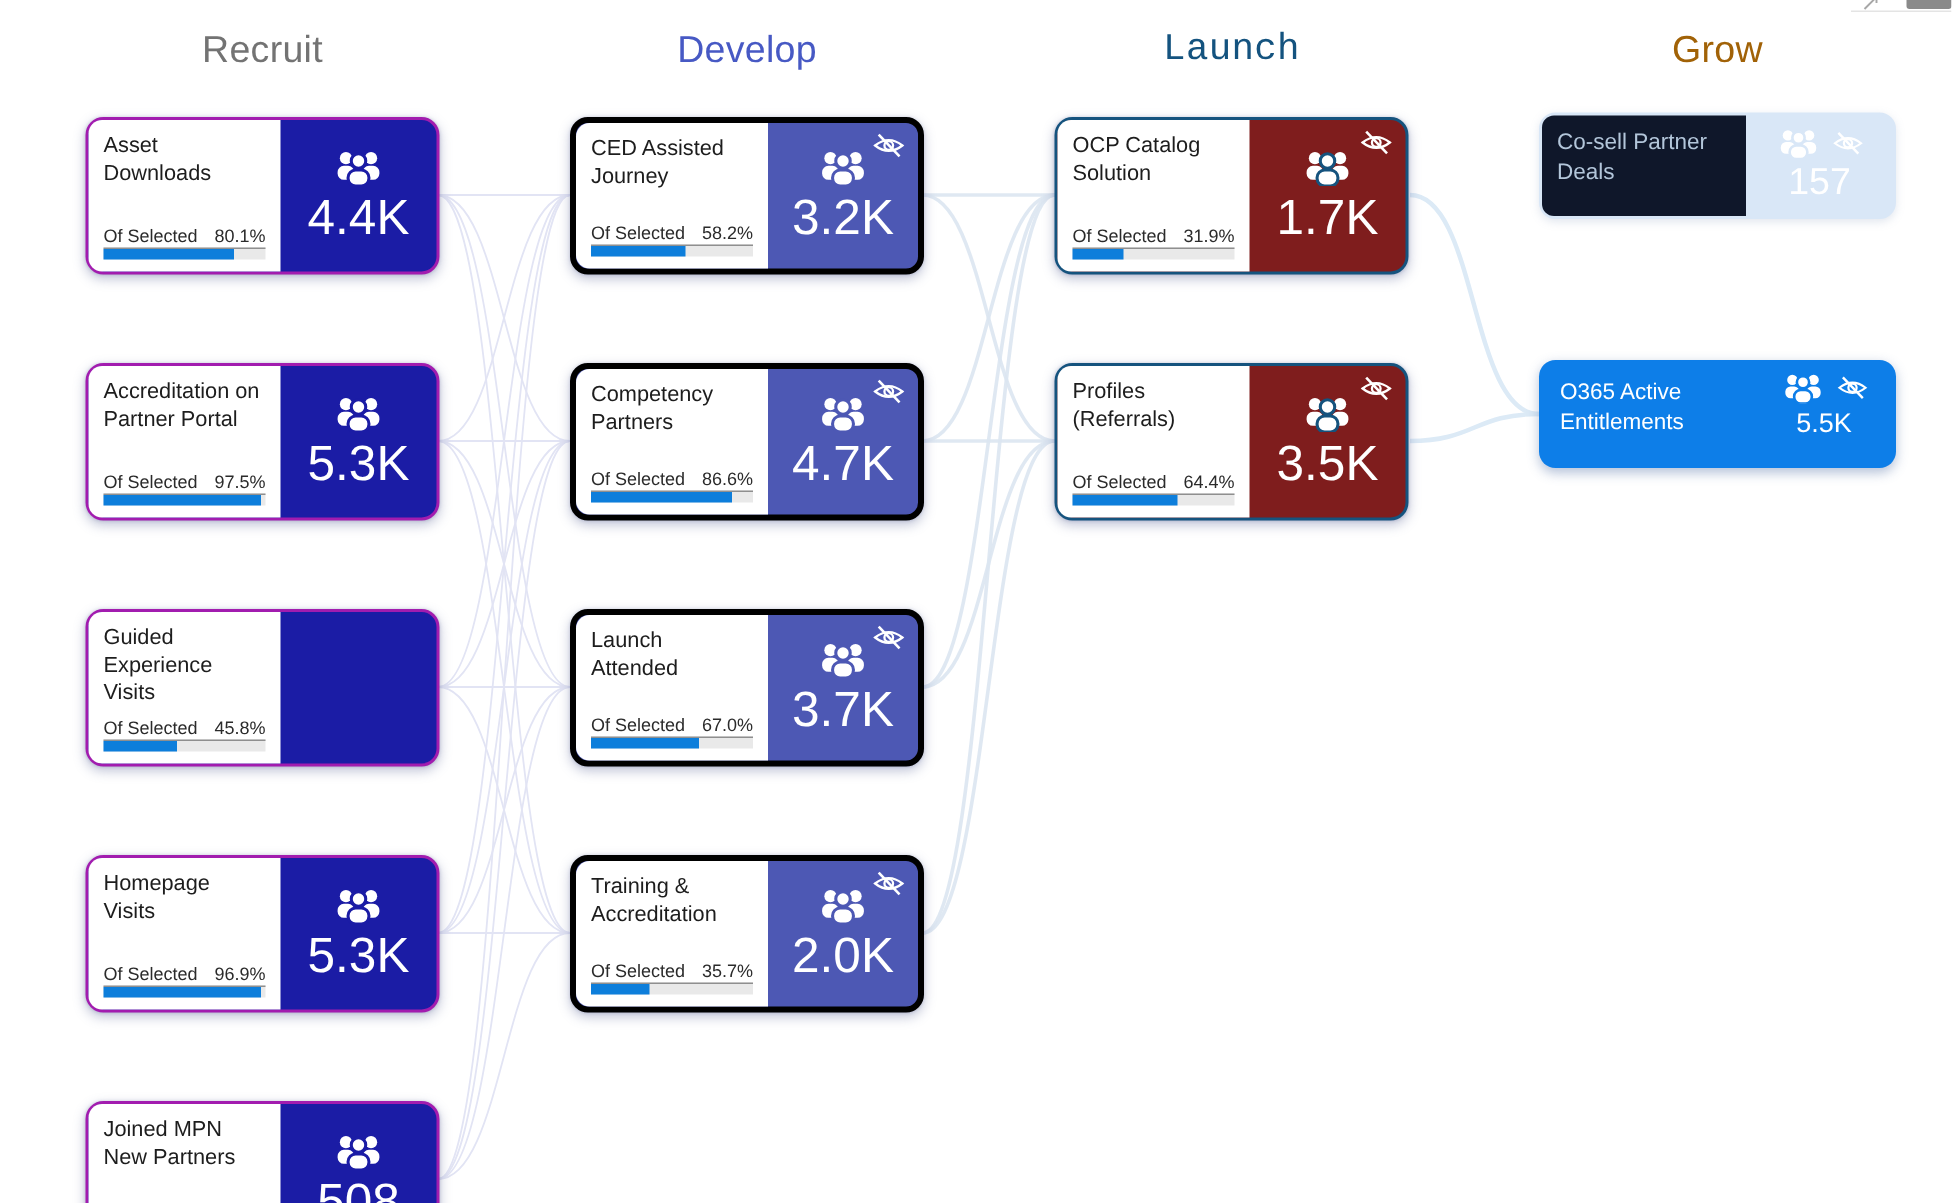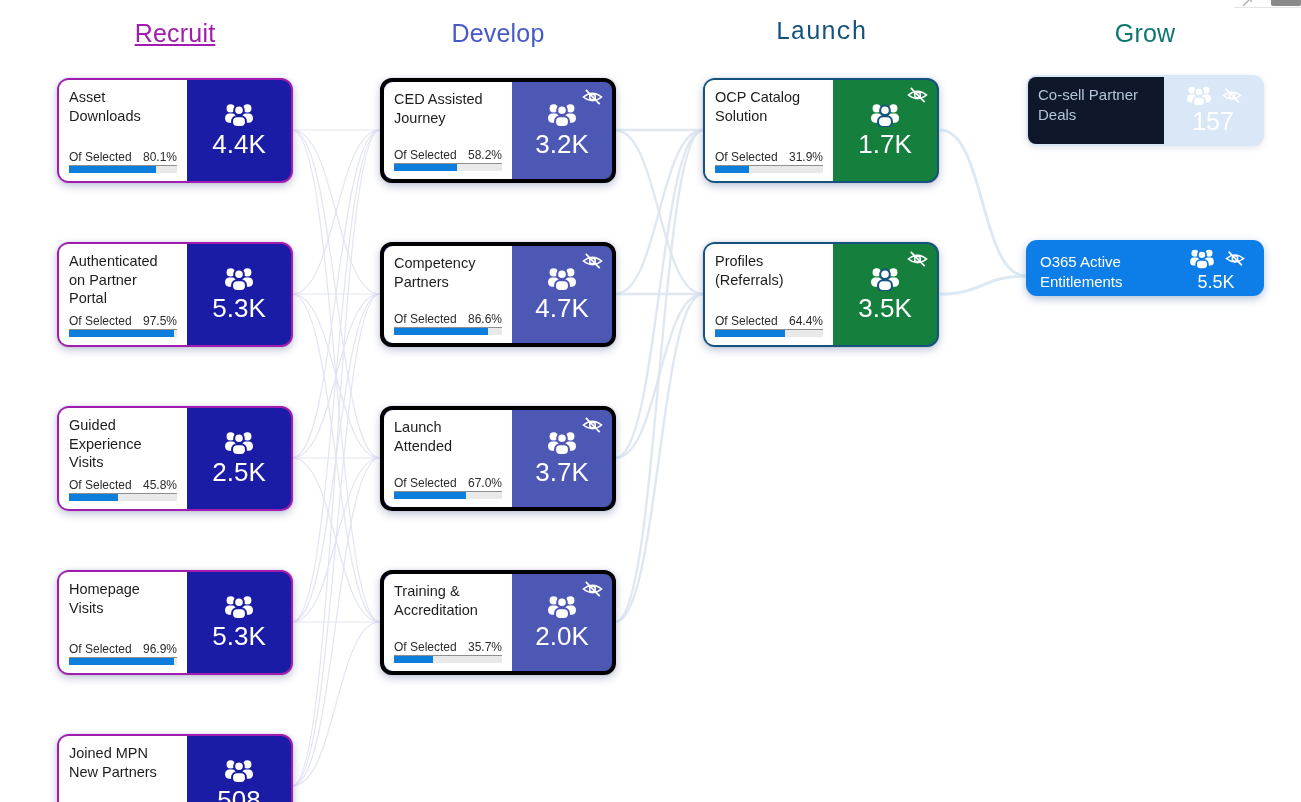--- a/index.html
+++ b/index.html
@@ -7,61 +7,61 @@
     width:1301px;height:802px;position:relative;overflow:hidden;
     background:#ffffff;
     font-family:"Liberation Sans","DejaVu Sans",sans-serif;
   }
   
   .col-header{
     position:absolute;top:16px;height:34px;line-height:34px;
     text-align:center;font-size:25px;font-weight:300;letter-spacing:.2px;
     z-index:1;
   }
-  .h-recruit{color:#a21caf;text-decoration:underline;}
+  .h-recruit{color:#737373;}
   .h-develop{color:#4759C4;}
   .h-launch{color:#14537F;}
-  .h-grow{color:#0f766e;}
+  .h-grow{color:#a16207;}
 
   
   #connectors{position:absolute;left:0;top:0;z-index:0;}
   .link1{stroke:#e2e4f4;stroke-width:1.2;fill:none;}
   .link2{stroke:#dbe6f1;stroke-width:2.4;fill:none;opacity:.9;}
   .link3{stroke:#dceaf6;stroke-width:3;fill:none;}
 
   
   .card{
     position:absolute;width:236px;height:105px;box-sizing:border-box;
     border-radius:12px;display:flex;z-index:2;
     box-shadow:0 3px 8px rgba(90,100,150,.38),0 0 2px rgba(90,100,150,.25);
   }
   .c1{background:#1B1CA5;border:2px solid #a21caf;}
   .c2{background:#4D58B4;border:4px solid #000000;}
-  .c3{background:#15803d;border:2px solid #15537E;}
+  .c3{background:#7f1d1d;border:2px solid #15537E;}
   .card-white{
     width:128px;flex:0 0 128px;background:#ffffff;border-radius:9px 0 0 9px;
     position:relative;box-sizing:border-box;padding:8px 10px;
   }
   .card-title{font-size:14.5px;line-height:1.28;color:#1d1d1d;}
   .sel-row{
     position:absolute;left:10px;right:10px;bottom:17px;
     display:flex;justify-content:space-between;
     font-size:12px;color:#2b2b2b;
   }
   .bar-track{
     position:absolute;left:10px;right:10px;bottom:8px;height:7px;
     background:#e9e9e9;border-top:1px solid #8f8f8f;
   }
   .bar-fill{height:100%;background:#0D7EDB;}
   .card-color{
     flex:1;position:relative;display:flex;flex-direction:column;
     align-items:center;justify-content:center;color:#fff;
     border-radius:0 9px 9px 0;
   }
-  .card-value{font-size:26px;font-weight:300;margin-top:2px;}
+  .card-value{font-size:33px;font-weight:300;margin-top:2px;}
   .people{width:34px;height:26px;display:block;}
   .c1 .front-sep{stroke:#1B1CA5;}
   .c2 .front-sep{stroke:#4D58B4;}
   .c3 .front-sep{stroke:#15537E;}
   .eye{position:absolute;top:6px;right:8px;width:23px;height:18px;cursor:pointer;}
 
   
   .card-cosell{
     position:absolute;width:238px;height:71px;box-sizing:border-box;
     border-radius:11px;display:flex;z-index:2;
@@ -77,21 +77,21 @@
     flex:1;display:flex;flex-direction:column;align-items:center;
     justify-content:flex-start;padding-top:7px;color:#fff;
   }
   .icon-row{display:flex;align-items:center;gap:7px;}
   .icon-row .people{width:30px;height:22px;}
   .icon-row .eye-inline{width:22px;height:17px;position:static;}
   .cosell-value{font-size:25px;font-weight:300;color:#ffffff;margin-top:1px;}
   .cosell .front-sep{stroke:#D9E7F7;}
 
   .card-o365{
-    position:absolute;width:238px;height:56px;box-sizing:border-box;
+    position:absolute;width:238px;height:72px;box-sizing:border-box;
     border-radius:11px;display:flex;z-index:2;
     background:#0D7EE8;color:#fff;
     box-shadow:0 3px 8px rgba(90,120,170,.45);
   }
   .o365-title{
     flex:1;padding:12px 4px 0 14px;font-size:15px;line-height:1.35;color:#fff;
   }
   .o365-right{
     flex:0 0 96px;display:flex;flex-direction:column;align-items:center;
     padding-top:7px;
@@ -172,21 +172,21 @@
       <circle class="front-sep" cx="18" cy="10" r="5.2" stroke-width="2.2"></circle>
           <rect class="front-sep" x="10.5" y="16.5" width="15" height="11.5" rx="5.5" stroke-width="2.2"></rect>
         </g>
     </svg>
     <div class="card-value">4.4K</div>
   </div>
 </div>
 
 <div class="card c1" style="left:57px;top:242px;">
   <div class="card-white">
-    <div class="card-title">Authenticated on Partner Portal</div>
+    <div class="card-title">Accreditation on Partner Portal</div>
     <div class="sel-row">
       <span>Of Selected</span>
       <span>97.5%</span>
     </div>
     <div class="bar-track">
       <div class="bar-fill" style="width: 97.5%;"></div>
     </div>
   </div>
   <div class="card-color">
     <svg class="people" viewBox="0 0 36 28">
@@ -206,33 +206,20 @@
 <div class="card c1" style="left:57px;top:406px;">
   <div class="card-white">
     <div class="card-title">Guided Experience Visits</div>
     <div class="sel-row">
       <span>Of Selected</span>
       <span>45.8%</span>
     </div>
     <div class="bar-track">
       <div class="bar-fill" style="width: 45.8%;"></div>
     </div>
-  </div>
-  <div class="card-color">
-    <svg class="people" viewBox="0 0 36 28">
-      <g fill="#fff">
-          <circle cx="9" cy="8" r="4.4"></circle>
-          <rect x="3" y="13.5" width="12" height="10" rx="4.5"></rect>
-      <circle cx="27" cy="8" r="4.4"></circle>
-          <rect x="21" y="13.5" width="12" height="10" rx="4.5"></rect>
-      <circle class="front-sep" cx="18" cy="10" r="5.2" stroke-width="2.2"></circle>
-          <rect class="front-sep" x="10.5" y="16.5" width="15" height="11.5" rx="5.5" stroke-width="2.2"></rect>
-        </g>
-    </svg>
-    <div class="card-value">2.5K</div>
   </div>
 </div>
 
 <div class="card c1" style="left:57px;top:570px;">
   <div class="card-white">
     <div class="card-title">Homepage Visits</div>
     <div class="sel-row">
       <span>Of Selected</span>
       <span>96.9%</span>
     </div>

